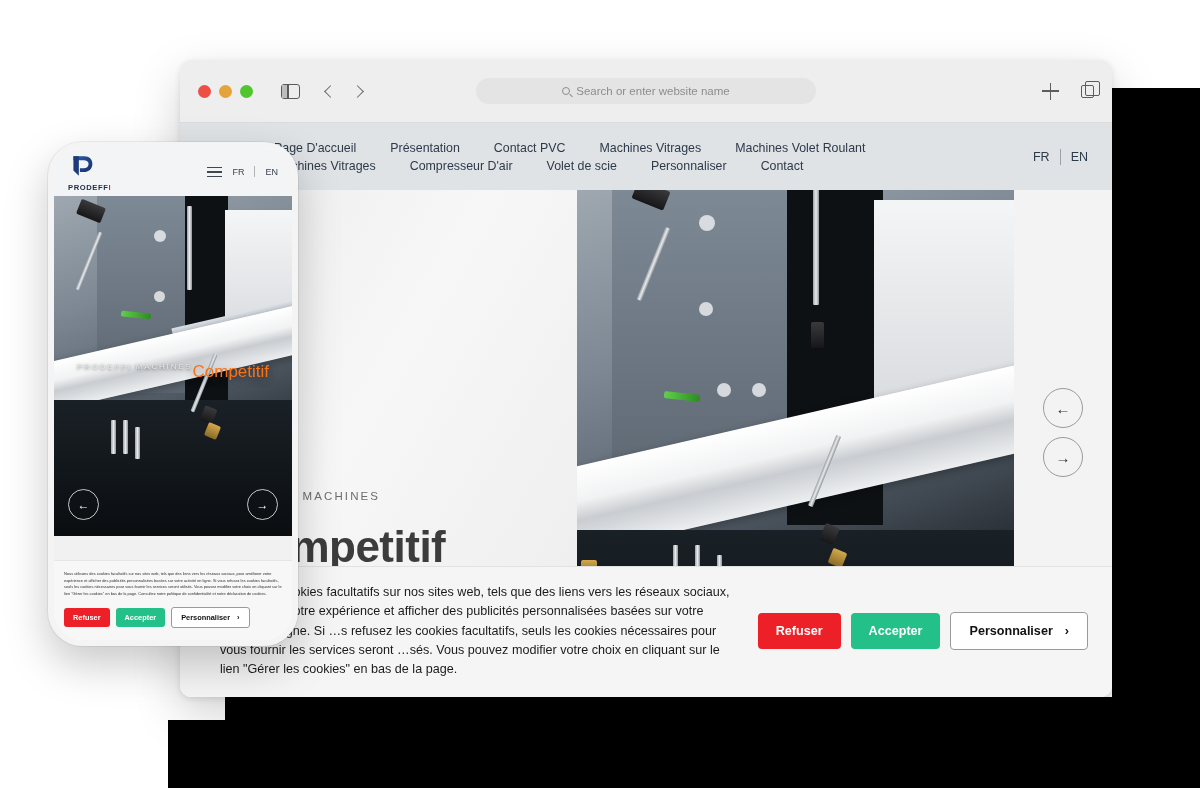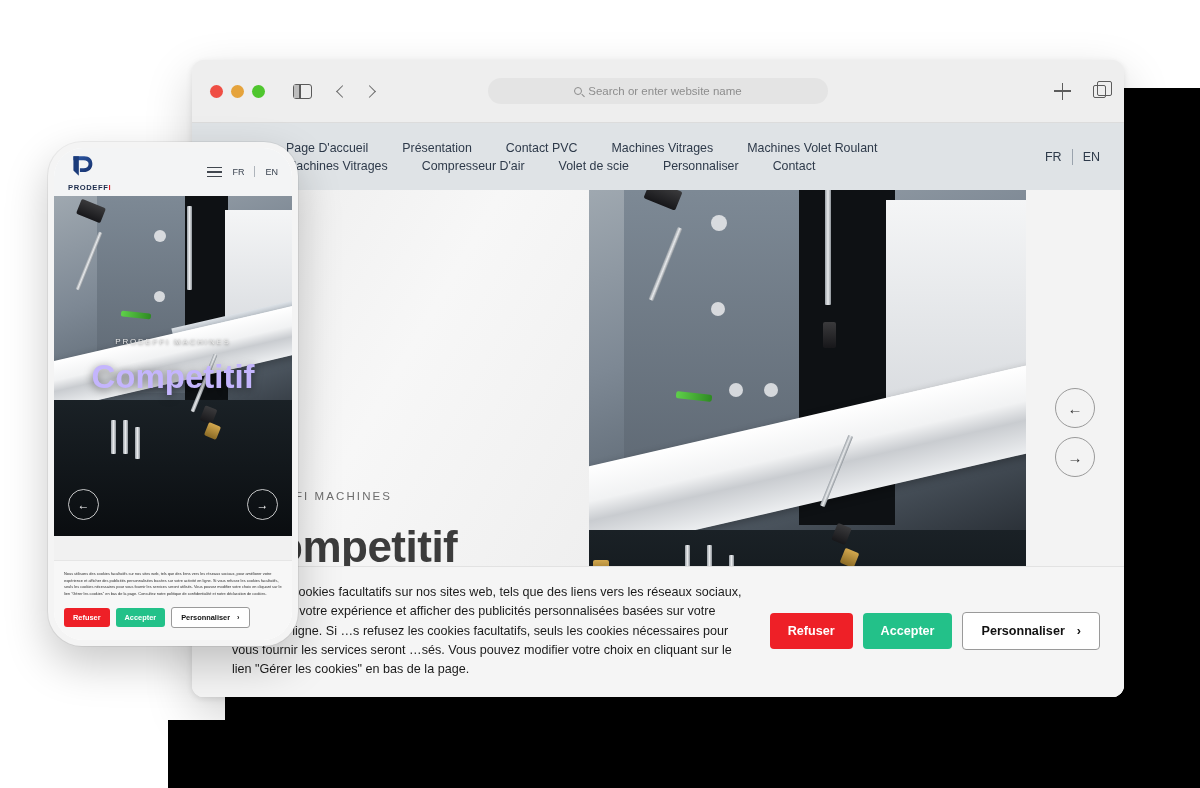--- a/index.html
+++ b/index.html
@@ -13,21 +13,21 @@
 
   
   .blk { position: absolute; background: #000; }
   #blk-right  { left: 1112px; top: 88px;  width: 88px;  height: 700px; }
   #blk-bottom { left: 225px;  top: 697px; width: 975px; height: 91px; }
   #blk-bottom2{ left: 168px;  top: 720px; width: 60px;  height: 68px; }
   #blk-notch  { left: 1168px; top: 88px;  width: 32px;  height: 12px; }
 
   
   #browser {
-    position: absolute; left: 192px; top: 60px;
+    position: absolute; left: 180px; top: 60px;
     width: 932px; height: 637px;
     background: #f2f2f2;
     border-radius: 12px;
     overflow: hidden;
     box-shadow: 0 18px 48px rgba(0,0,0,.18), 0 2px 6px rgba(0,0,0,.10);
   }
   #chrome {
     height: 63px; background: #eeeeee;
     border-bottom: 1px solid #dcdcdc;
     display: flex; align-items: center; padding: 0 18px;
@@ -158,23 +158,23 @@
   #ph-logo-mark { width:26px; height:26px; margin:0 auto; }
   #ph-logo-text { font-size:7.6px; font-weight:700; letter-spacing:.6px; color:#1b2a4a; margin-top:1px; text-align:center; }
   #ph-logo-text .dot { color:#e01b24; }
   .ph-right { margin-left:auto; display:flex; align-items:center; gap:10px; }
   .burger { width:15px; }
   .burger span { display:block; height:1.4px; background:#41474f; margin:3px 0; }
   .ph-lang { font-size:9px; color:#3a4350; }
   .ph-sep { width:1px; height:11px; background:#aeb4bb; }
 
   #ph-hero { position:relative; height: 340px; overflow:hidden; background:#222; }
-  #ph-hero-overlay { position:absolute; inset:0; display:flex; flex-direction:column; align-items:center; justify-content:center;border-radius:12px; }
+  #ph-hero-overlay { position:absolute; inset:0; display:flex; flex-direction:row; align-items:center; justify-content:center;border-radius:12px; }
   #ph-eyebrow { font-size:8px; letter-spacing:1.8px; color:#e6e6e6; text-shadow:0 1px 3px rgba(0,0,0,.6); }
-  #ph-headline { margin-top:12px; font-size:33px; font-weight:700; color:#c4b5fd; text-shadow:0 2px 8px rgba(0,0,0,.5); }
+  #ph-headline { margin-top:12px; font-size:17px; font-weight:400; color:#f97316; text-shadow:0 2px 8px rgba(0,0,0,.5); }
   .ph-arrow {
     position:absolute; bottom:16px; width:31px; height:31px; border-radius:50%;
     border:1px solid rgba(255,255,255,.75); color:#fff; font-size:12px;
     display:flex; align-items:center; justify-content:center; cursor:pointer;
   }
   #ph-arrow-prev { left:14px; }
   #ph-arrow-next { right:14px; }
 
   #ph-body { height: 42px; background:#f1f1f1; }
   #ph-cookie {

